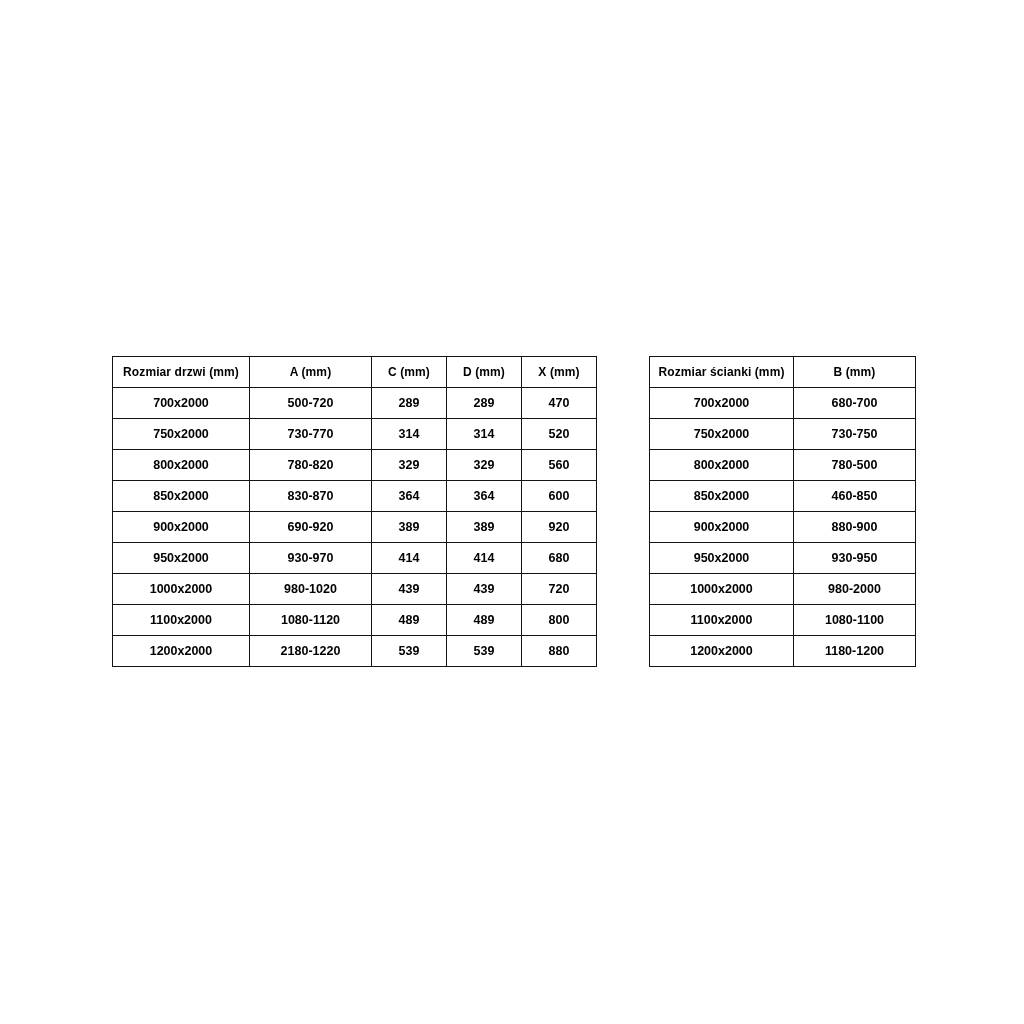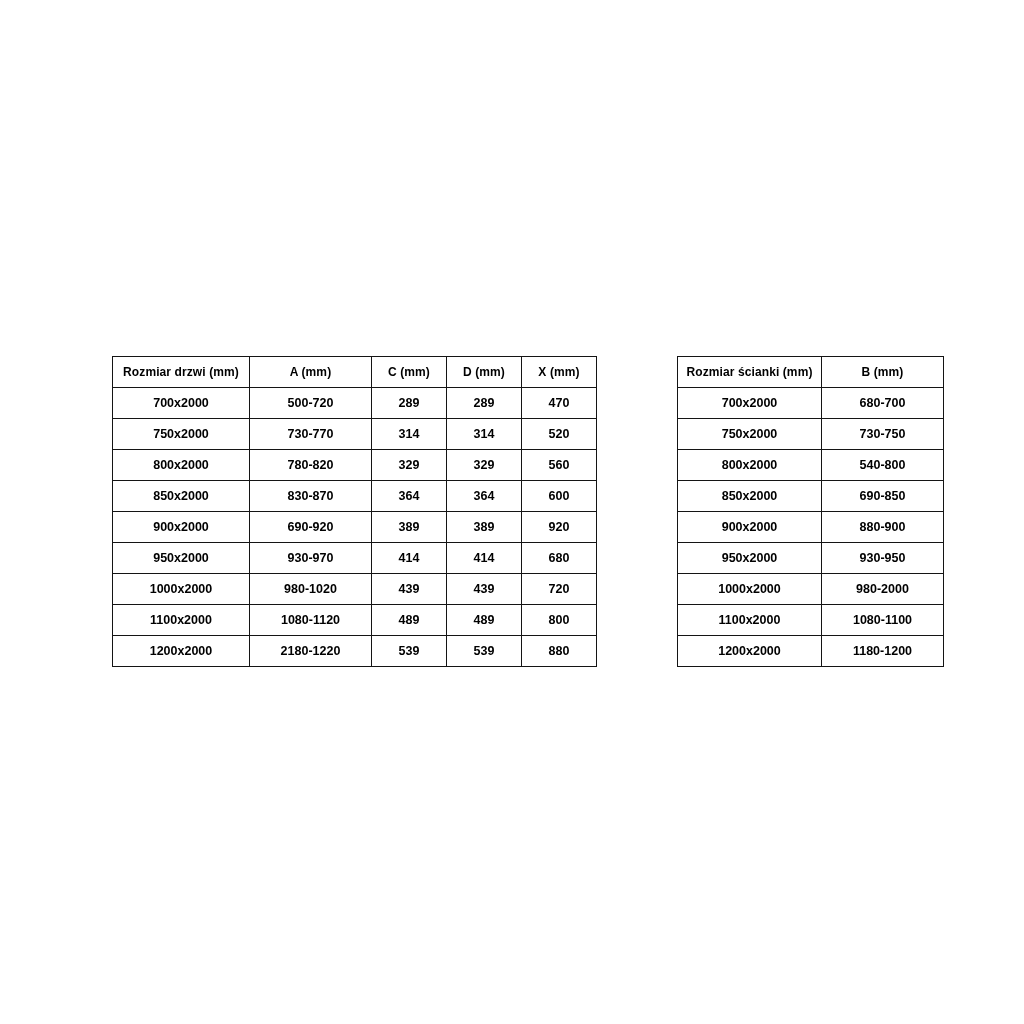--- a/index.html
+++ b/index.html
@@ -26,21 +26,21 @@
     left: 0;
     width: 1024px;
     display: flex;
     justify-content: flex-start;
     align-items: flex-start;
   }
   .table-wrap {
     display: inline-block;
   }
   .table-left { margin-left: 112px; }
-  .table-right { margin-left: 80px; border-radius: 22px; }
+  .table-right { margin-left: 52px; border-radius: 22px; }
 
   table {
     border-collapse: collapse;
     table-layout: fixed;
     padding-left: 32px;
   }
   table td, table th {
     border: 1px solid #141414;
     text-align: center;
     vertical-align: middle;
@@ -176,25 +176,25 @@
           <tr>
             <td>700x2000</td>
             <td>680-700</td>
           </tr>
           <tr>
             <td>750x2000</td>
             <td>730-750</td>
           </tr>
           <tr>
             <td>800x2000</td>
-            <td>540-800</td>
+            <td>780-500</td>
           </tr>
           <tr>
             <td>850x2000</td>
-            <td>690-850</td>
+            <td>460-850</td>
           </tr>
           <tr>
             <td>900x2000</td>
             <td>880-900</td>
           </tr>
           <tr>
             <td>950x2000</td>
             <td>930-950</td>
           </tr>
           <tr>

